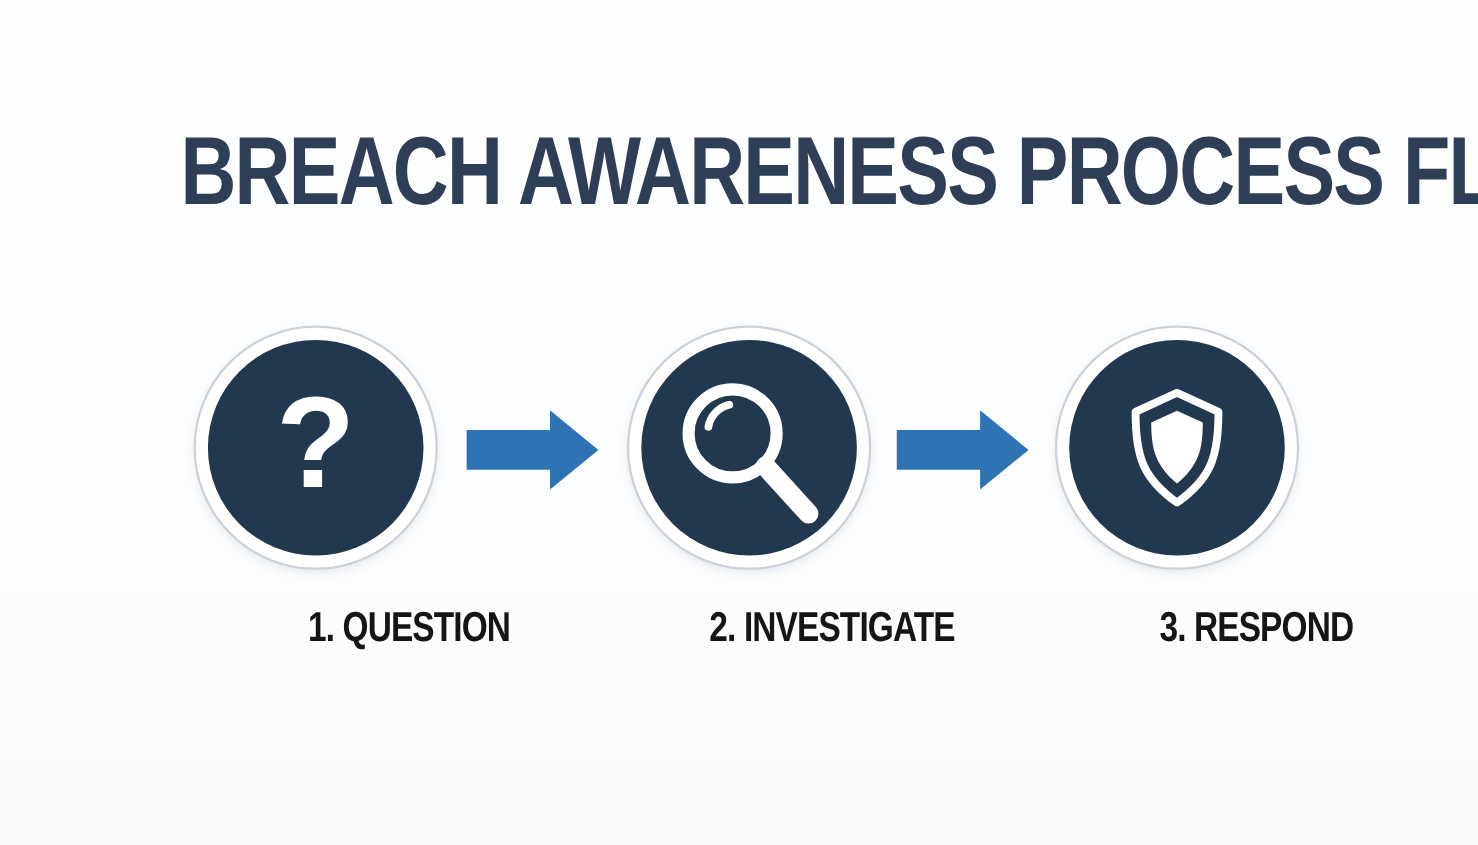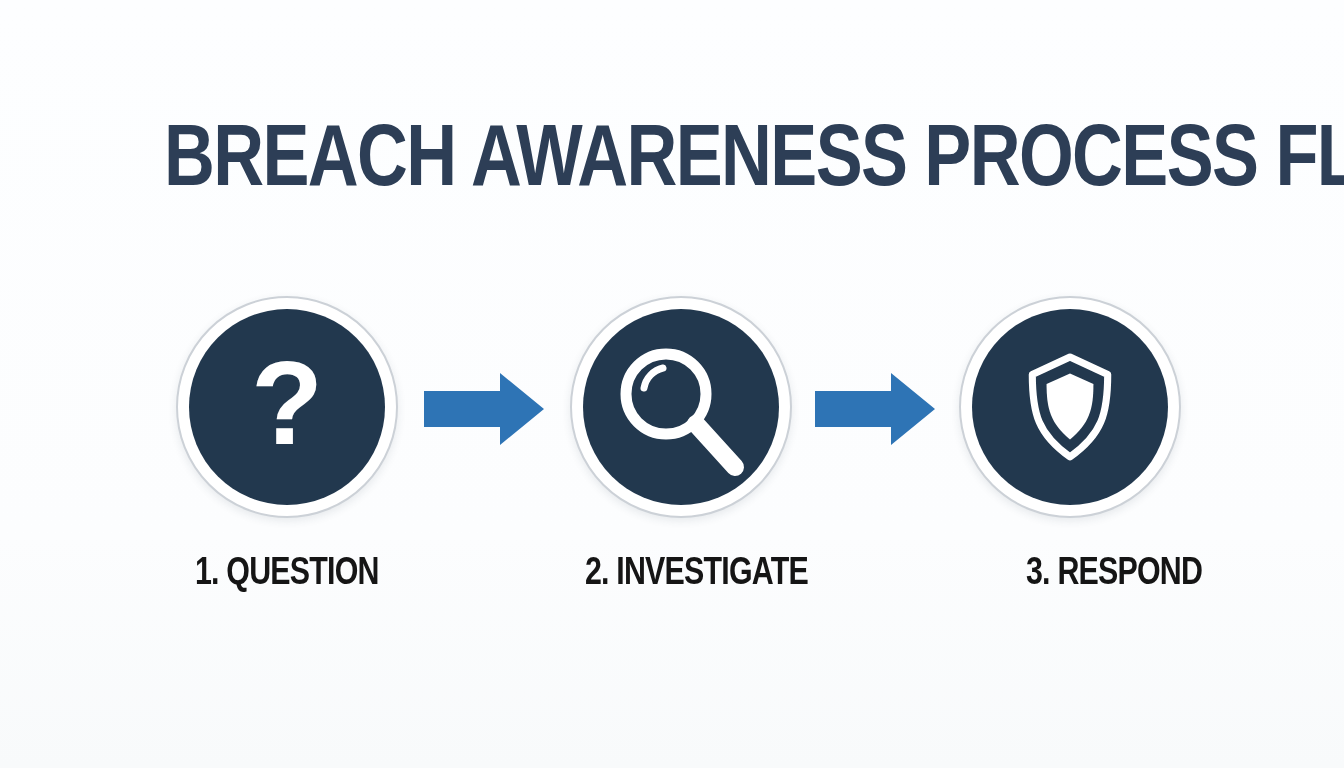--- a/index.html
+++ b/index.html
@@ -77,30 +77,30 @@
     width: 120px;
     height: 72px;
     color: var(--arrow);
   }
   .arrow.a1 { left: 424px; }
   .arrow.a2 { left: 815px; }
   .step-label {
     position: absolute;
     top: 550px;
     width: 400px;
-    text-align: center;
+    text-align: right;
     font-size: 38px;
     font-weight: bold;
     color: var(--label);
     letter-spacing: -1px;
     white-space: nowrap;
   }
   .step-label.l1 { left: 87px; }
   .step-label.l2 { left: 496px; }
-  .step-label.l3 { left: 914px; }
+  .step-label.l3 { left: 852px; }
 </style>
 </head>
 <body>
 
 <div class="canvas">
 
   <div class="title">
     <span class="condensed">BREACH AWARENESS PROCESS FLOW</span>
   </div>
 

